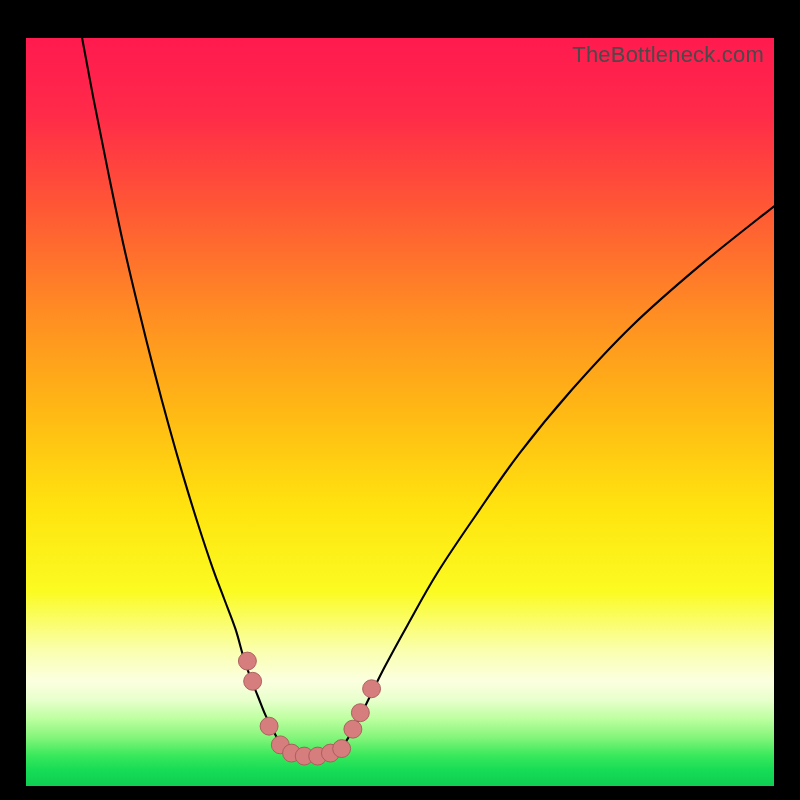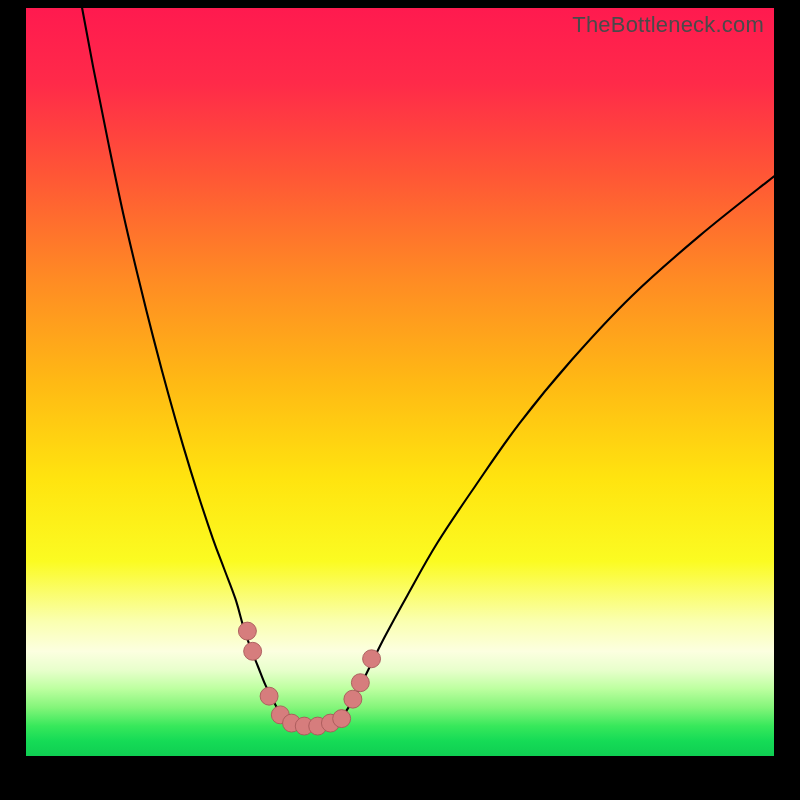--- a/index.html
+++ b/index.html
@@ -15,21 +15,21 @@
     position: absolute;
     left: 0;
     top: 0;
     width: 800px;
     height: 800px;
     background: #000;
   }
   .plot-area {
     position: absolute;
     left: 26px;
-    top: 8px;
+    top: 38px;
     width: 748px;
     height: 748px;
     overflow: hidden;
   }
   .gradient-bg {
     position: absolute;
     left: 0;
     top: 0;
     width: 748px;
     height: 748px;

